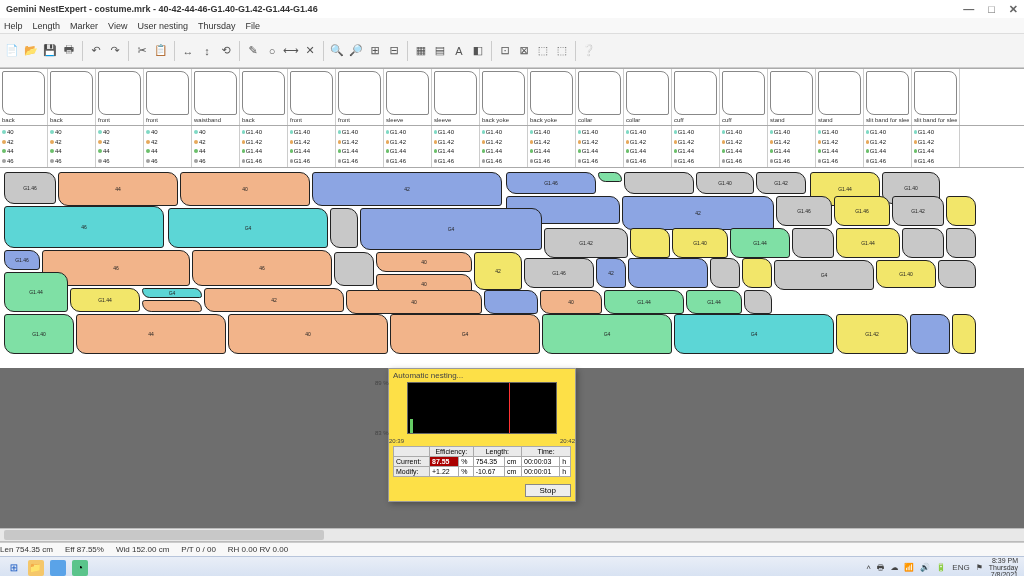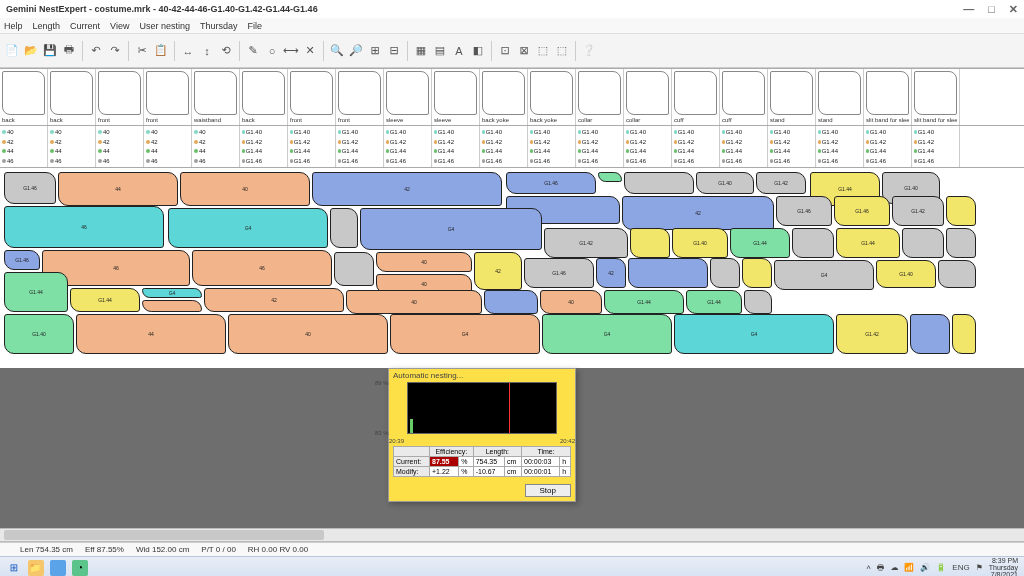--- a/index.html
+++ b/index.html
@@ -36,21 +36,21 @@
   .chart-mark { position:absolute; top:0; bottom:0; left:68%; width:1px; background:#f33; }
   .chart-seg { position:absolute; bottom:0; left:2px; width:3px; height:14px; background:#6c6; }
   .dlg-table { margin: 12px 4px 4px 4px; border-collapse: collapse; width: calc(100% - 8px); font-size: 7px; }
   .dlg-table td, .dlg-table th { border: 1px solid #aaa; padding: 1px 2px; background: #fff; }
   .dlg-table th { background: #eaeaea; font-weight: normal; text-align: center; }
   .dlg-table .lbl { background: #eaeaea; text-align: left; }
   .hl { background: #a00 !important; color: #fff; font-weight: bold; }
   .dlg-btn { float: right; margin: 3px 4px 4px 0; padding: 1px 14px; font-size: 8px; border: 1px solid #888; background: #eee; }
   .hscroll { height: 14px; background: #e8e8e8; border-top: 1px solid #bbb; border-bottom: 1px solid #bbb; display:flex; align-items:center; }
   .hscroll .thumb { margin-left:4px; width: 320px; height: 10px; background: #c8c8c8; border-radius: 2px; }
-  .statusbar { height: 14px; background: #f8f8f8; display: flex; align-items: center; padding: 0 20px; font-size: 8px; color: #333; border-top: 1px solid #ccc; gap: 12px; }
+  .statusbar { height: 14px; background: #f8f8f8; display: flex; align-items: center; padding: 0 0; font-size: 8px; color: #333; border-top: 1px solid #ccc; gap: 12px; }
   .statusbar .mid { flex:1; }
   .taskbar { height: 22px; background: linear-gradient(#e9eef7,#d6e1f2); display: flex; align-items: center; padding: 0 6px; gap: 6px; font-size: 8px; border-top: 1px solid #b8c5db; }
   .task-icon { width: 16px; height: 16px; border-radius: 2px; display: flex; align-items: center; justify-content: center; font-size: 10px; }
   .spacer { flex: 1; }
   .tray { display: flex; align-items: center; gap: 6px; font-size: 8px; color: #444; }
   .clock { text-align: right; line-height: 1; font-size: 7px; color: #333; }
 </style>
 </head>
 <body>
 
@@ -59,21 +59,21 @@
   <div class="win-controls">
     <span>—</span>
     <span>□</span>
     <span>✕</span>
   </div>
 </div>
 
 <div class="menubar" id="menubar">
     <span>Help</span>
     <span>Length</span>
-    <span>Current</span>
+    <span>Marker</span>
     <span>View</span>
     <span>User nesting</span>
     <span>Thursday</span>
     <span>File</span>
   </div>
 
 <div class="toolbar" id="toolbar">
     <div class="tbtn">📄</div>
     <div class="tbtn">📂</div>
     <div class="tbtn">💾</div>

